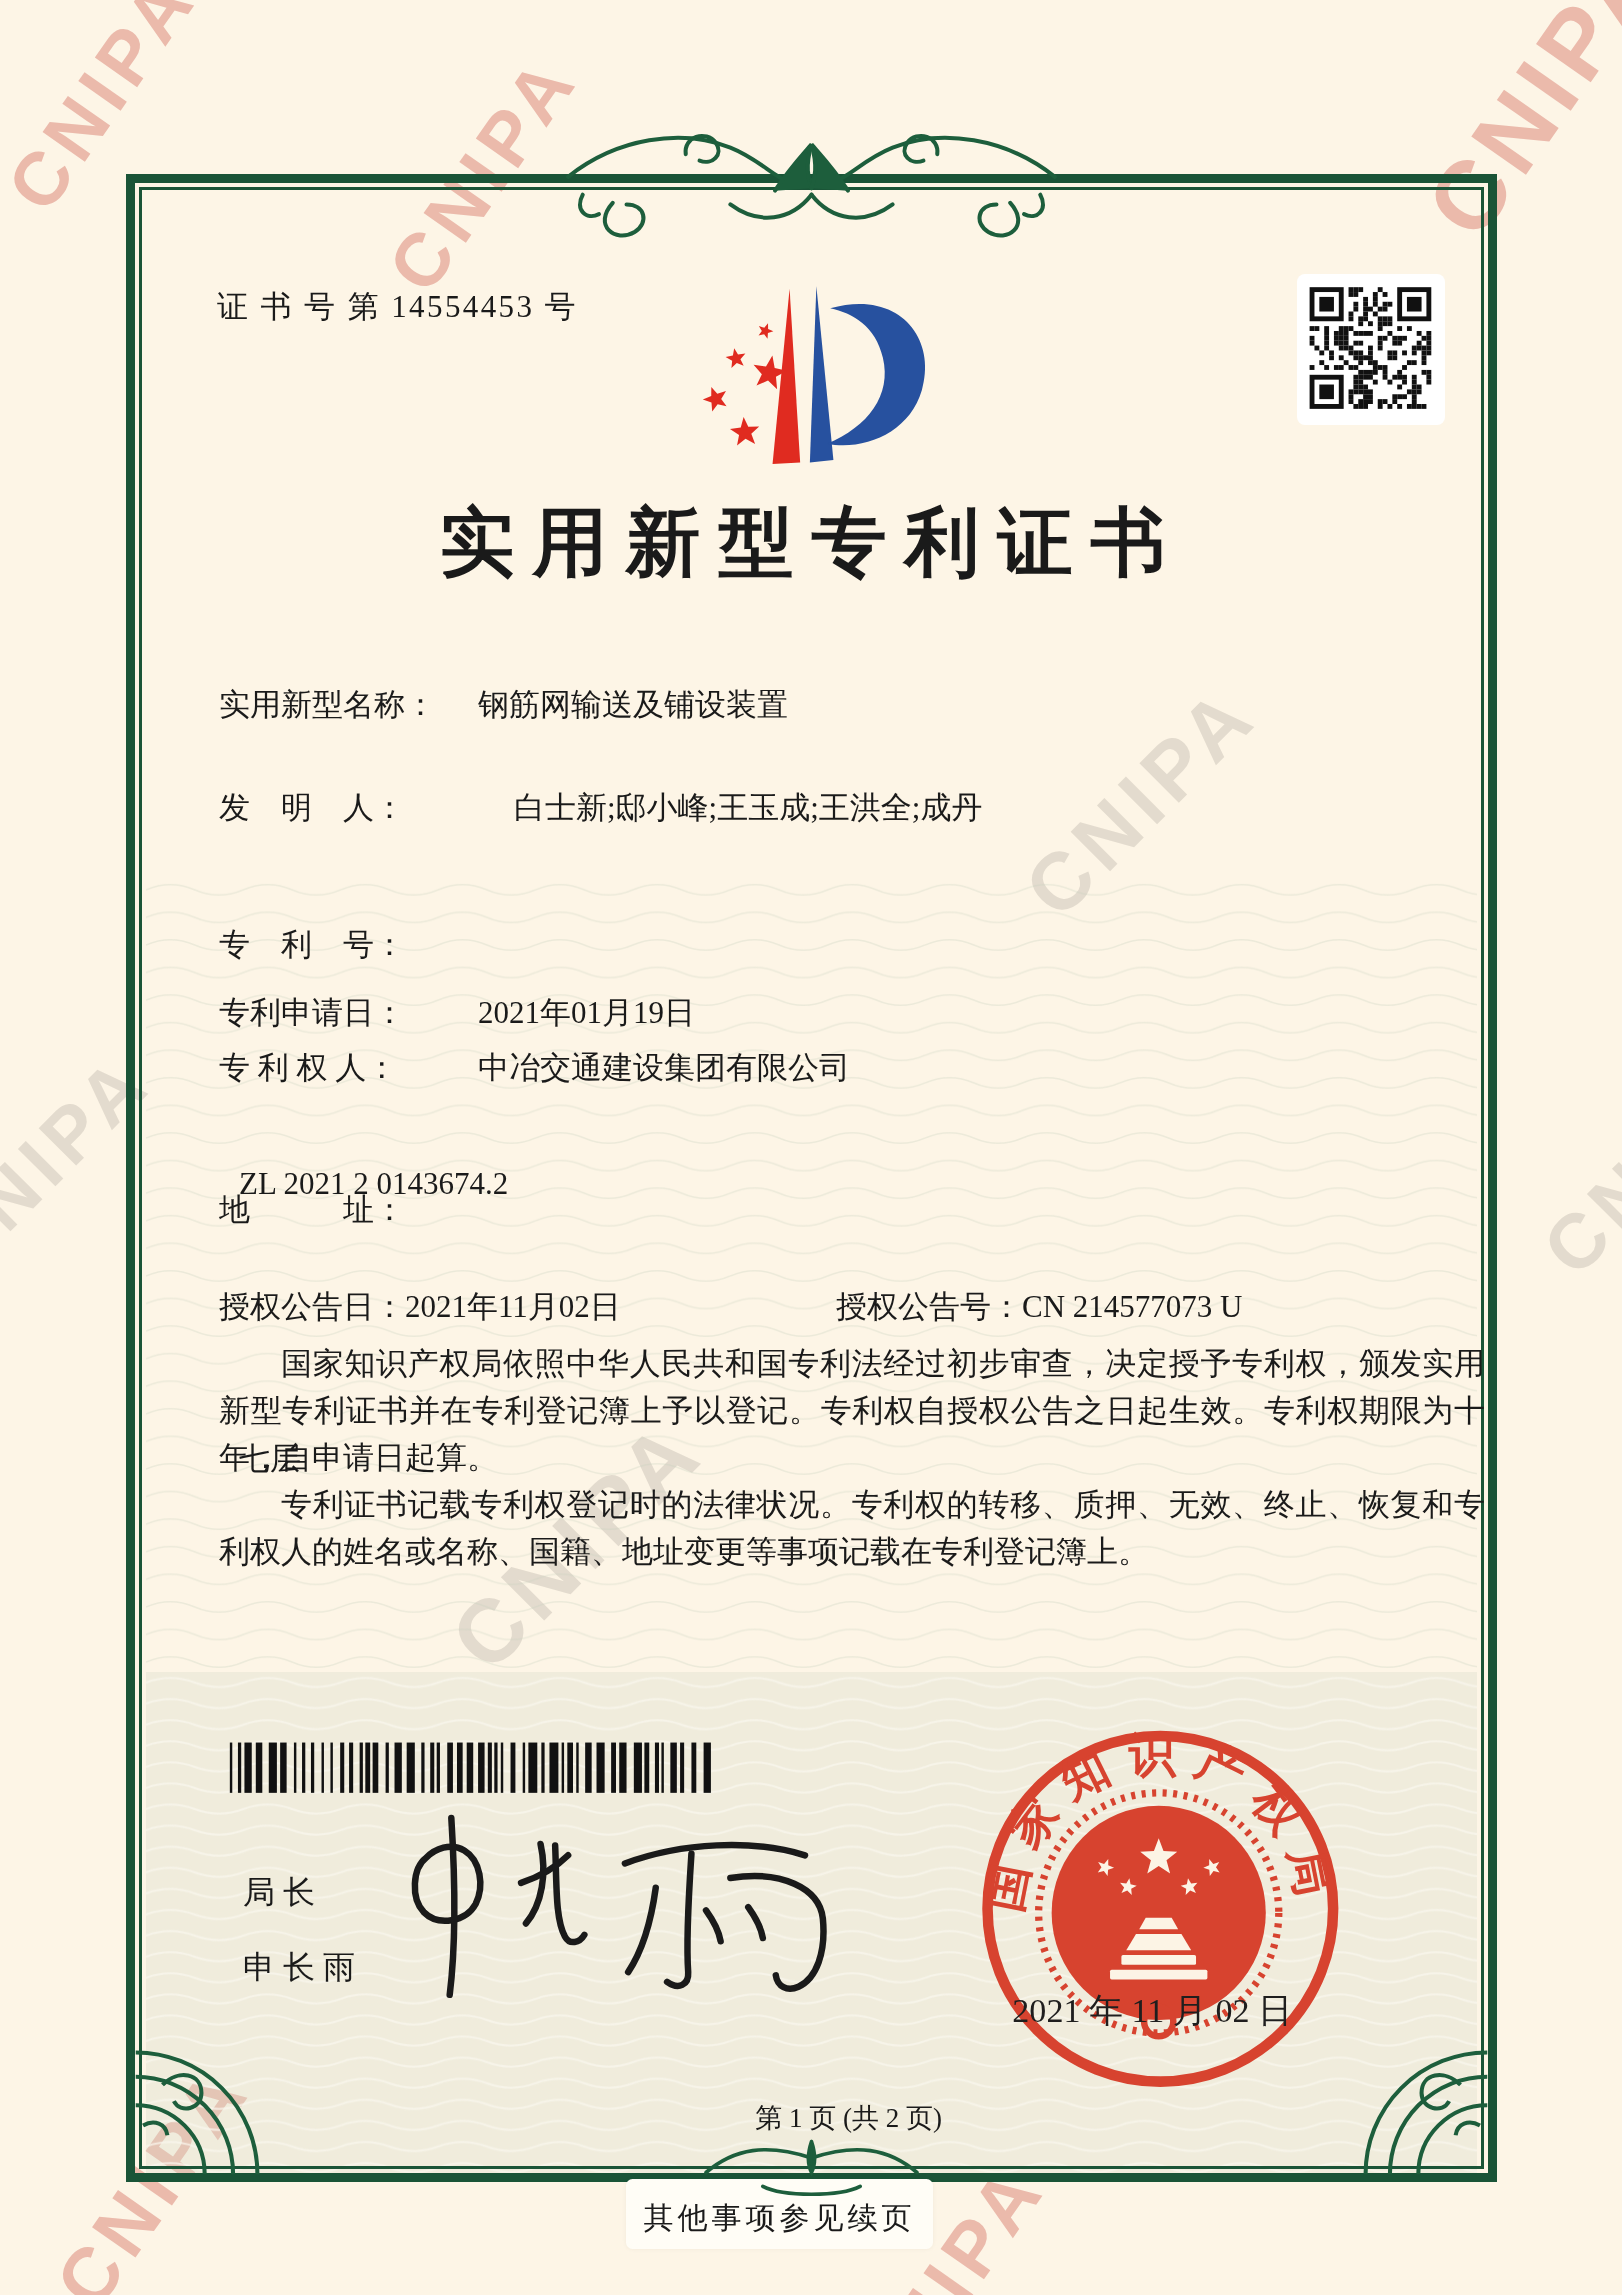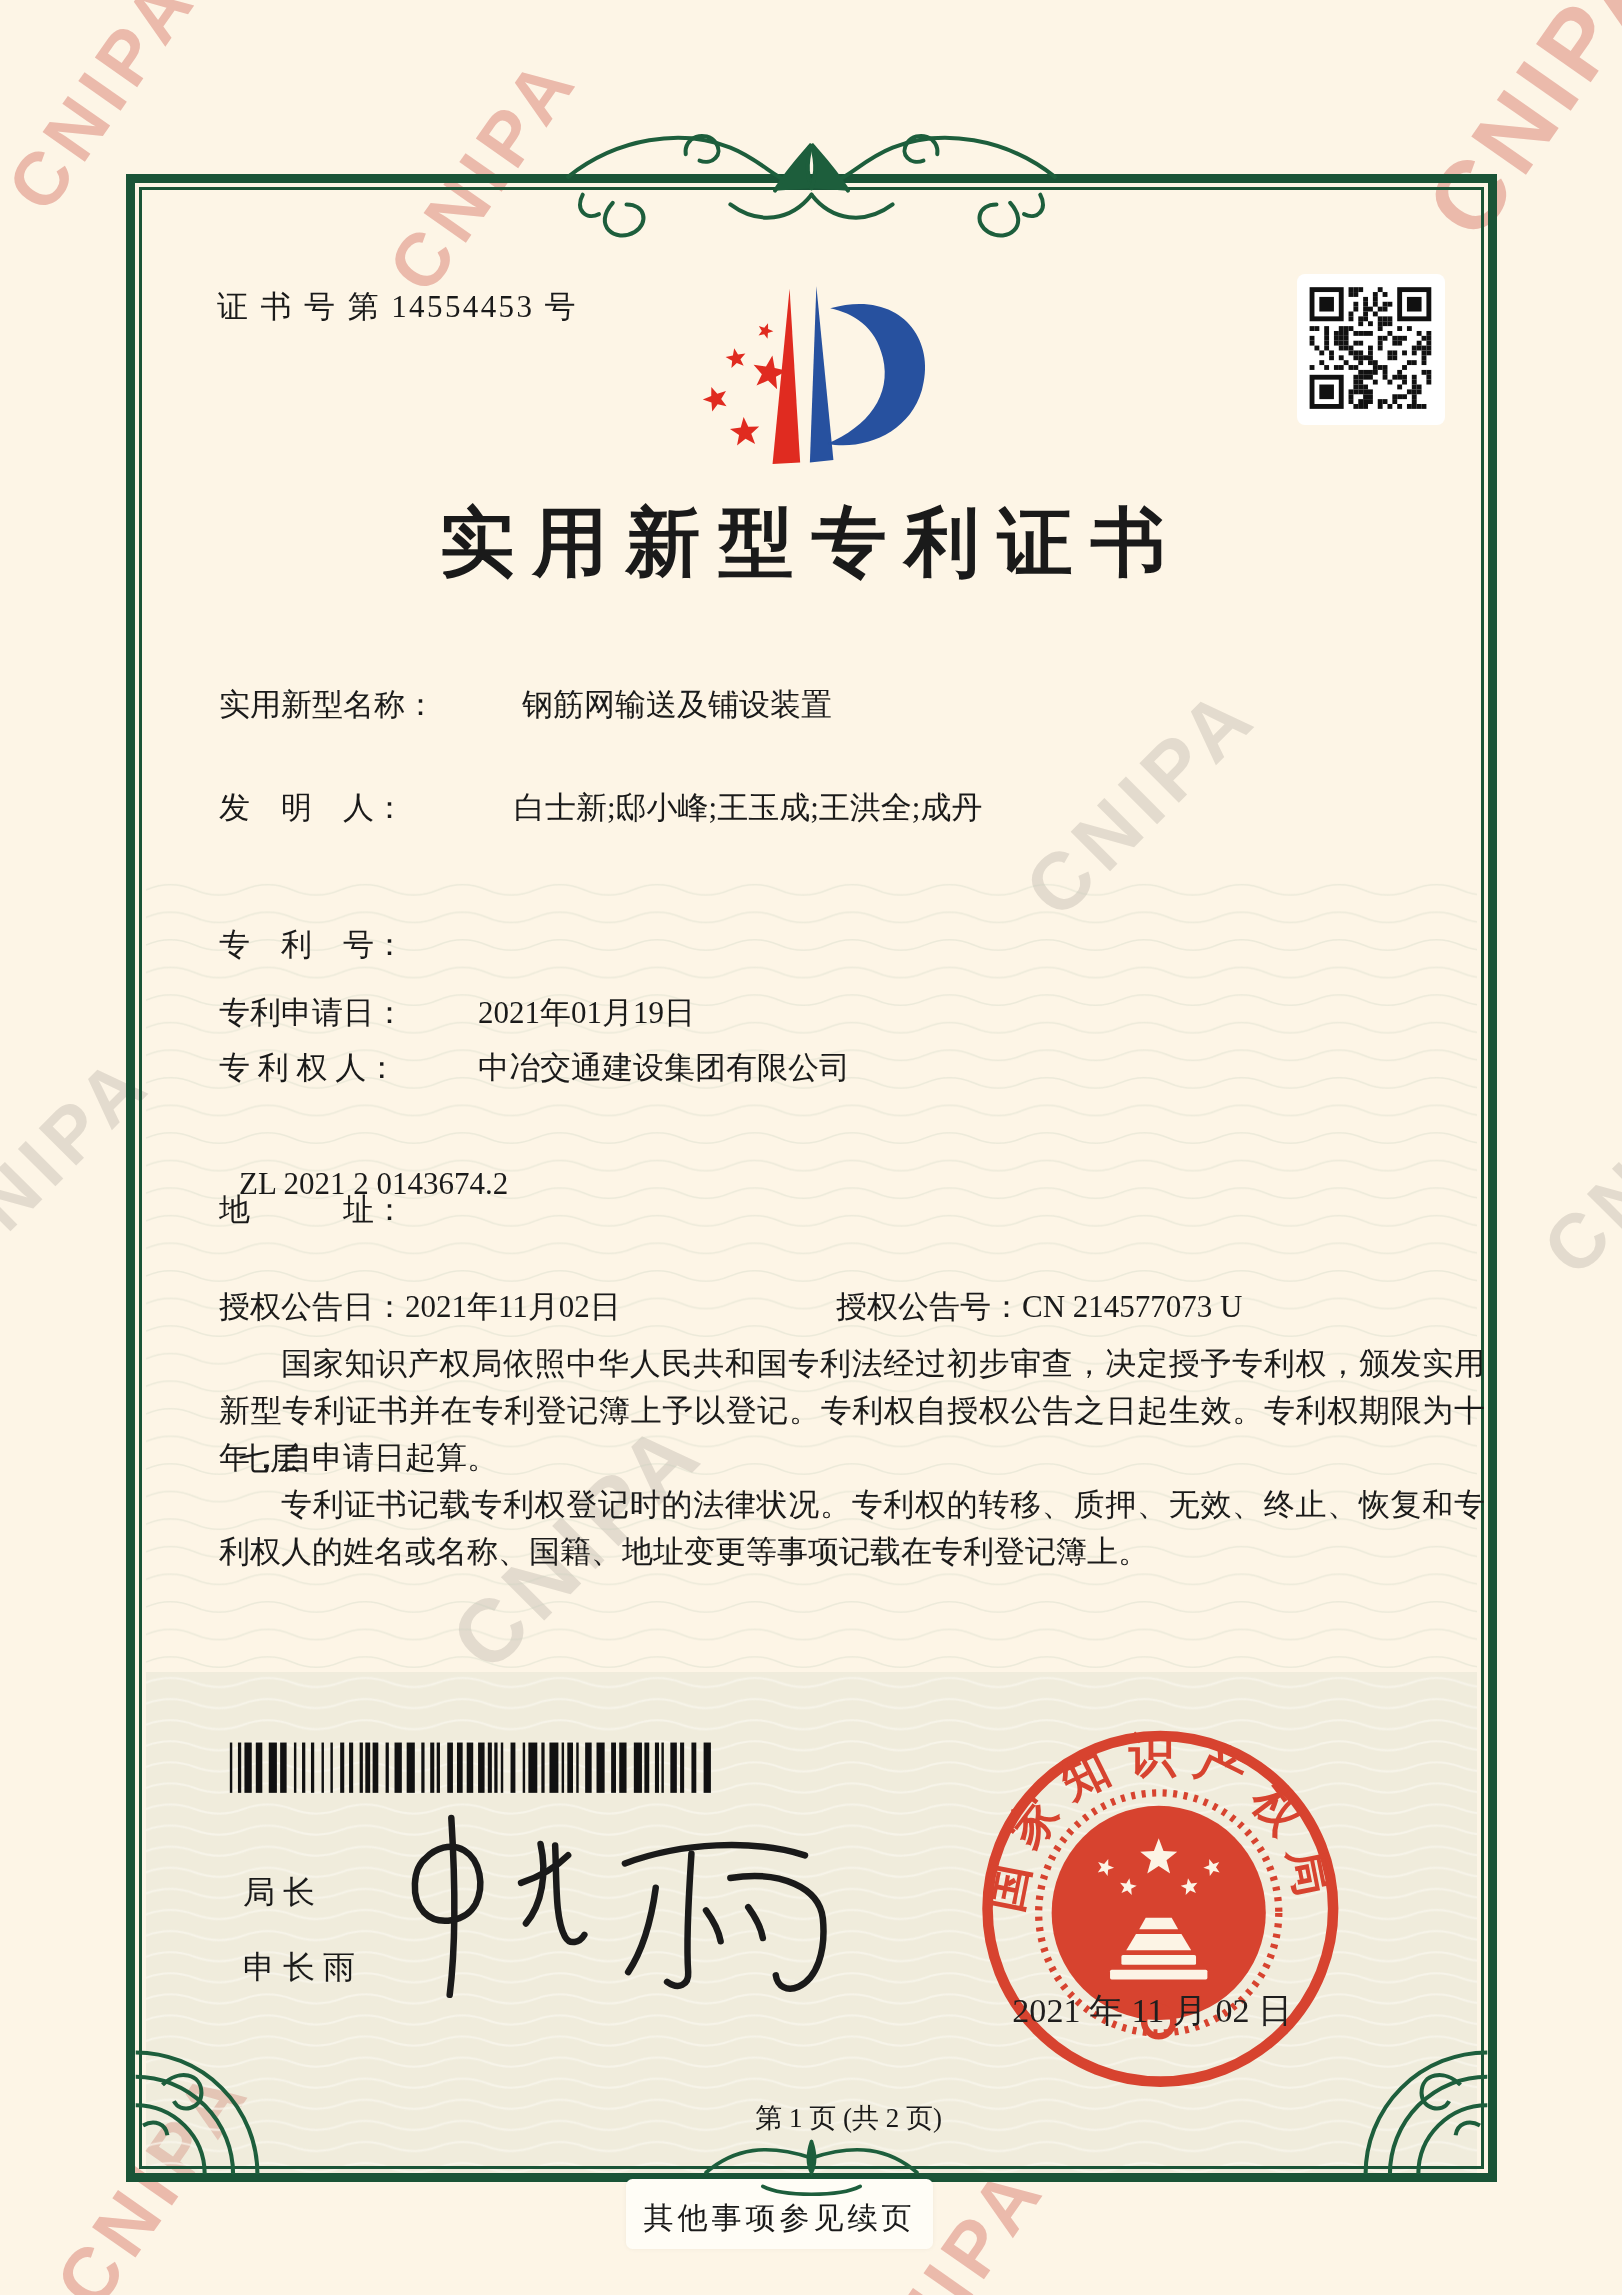--- a/index.html
+++ b/index.html
@@ -40,21 +40,21 @@
   .waves{position:absolute;left:146px;width:1331px;pointer-events:none;}
   .waves svg{display:block;width:100%;height:100%;}
   .waves1{top:876px;height:795px;opacity:.30;}
   .waves2{top:1672px;height:507px;opacity:.85;background:rgba(214,221,203,0.40);}
   
   .certno{left:217px;top:286px;font-size:31px;letter-spacing:2.4px;}
   .title{left:0;right:0;top:493px;text-align:center;font-size:75px;font-weight:bold;letter-spacing:18px;}
   .row{position:absolute;left:219px;width:1266px;display:flex;font-size:31px;line-height:1.25;}
   .row .lbl{flex:0 0 239px;white-space:pre;}
   .row .val{flex:1;margin-left:20px;}
-  .row-name{top:686px;gap:44px;}
+  .row-name{top:686px;}
   .row-inv{top:789px;gap:36px;}
   .row-pno{top:926px;flex-direction:column;}
   .row-adate{top:994px;}
   .row-owner{top:1049px;}
   .row-addr{top:1191px;flex-direction:column;}
   .row-addr .val div{line-height:1.85;}
   .grant-row{position:absolute;top:1286px;left:219px;width:1266px;font-size:31px;}
   .grant-left{position:absolute;left:0;top:0;white-space:nowrap;}
   .grant-right{position:absolute;left:617px;top:0;white-space:nowrap;}
   .paras{position:absolute;left:219px;top:1340px;width:1266px;font-size:31px;line-height:47px;text-align:justify;}

